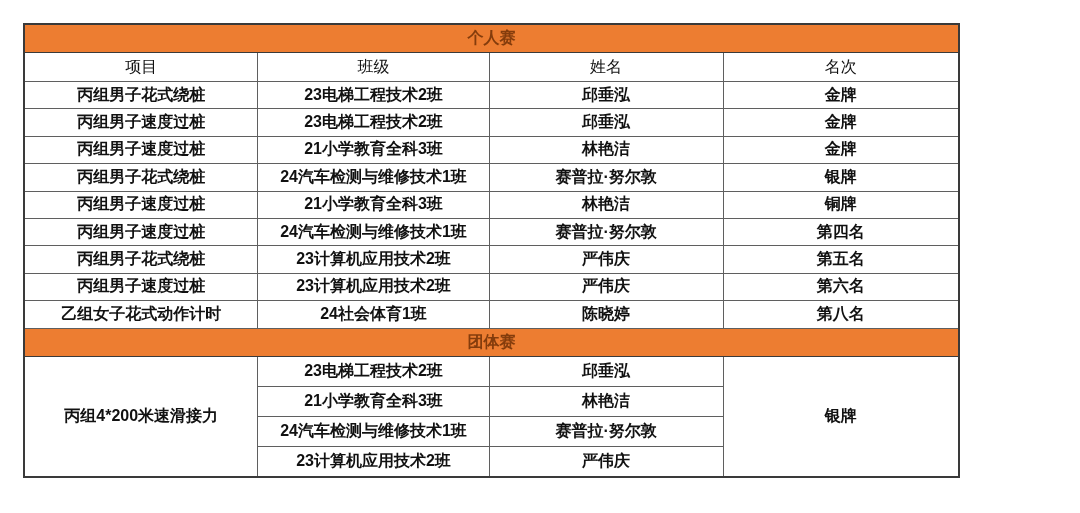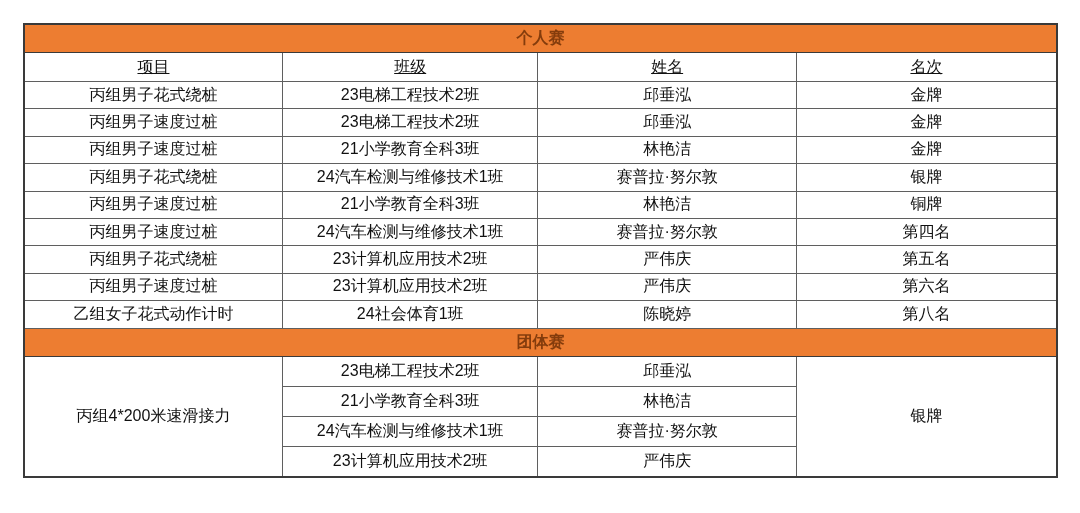--- a/index.html
+++ b/index.html
@@ -14,48 +14,47 @@
     position: relative;
     width: 1080px;
     height: 513px;
     background: #ffffff;
     overflow: hidden;
   }
   table.results {
     position: absolute;
     left: 23px;
     top: 23px;
-    width: 1035px;
+    width: 937px;
     border-collapse: collapse;
     table-layout: fixed;
     border: 2px solid #3a3a3a;
   }
   table.results td, table.results th {
     border: 1px solid #5f5f5f;
     text-align: center;
     vertical-align: middle;
     font-size: 16px;
     color: #111111;
-    font-weight: 400;
+    font-weight: 700;
     padding: 0 4px;
     overflow: hidden;
     white-space: nowrap;
   }
   tr.section-row td {
     background: #ED7D31;
     color: #843C0C;
     font-weight: 700;
     height: 27px;
     border-color: #3a3a3a;
     font-size: 16px;
   }
   tr.header-row th {
     height: 28px;
     font-weight: 400;
-    text-decoration: underline;
   }
   tr.data-row td {
     height: 26.4px;
   }
   tr.team-row td {
     height: 29px;
   }
 </style>
 </head>
 <body>

